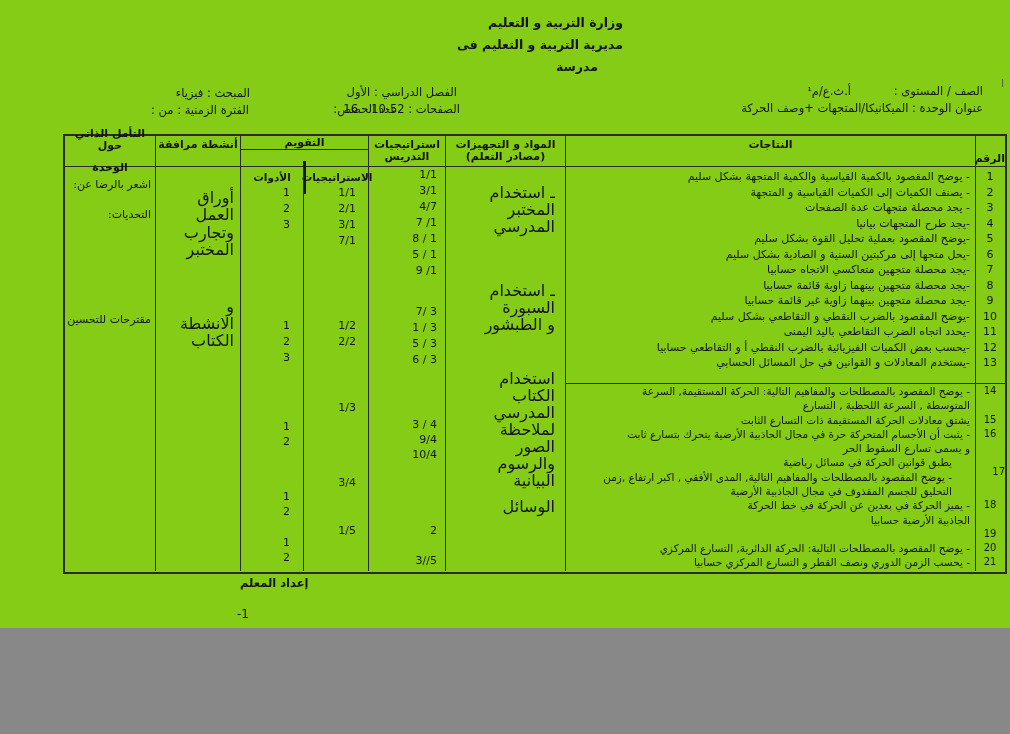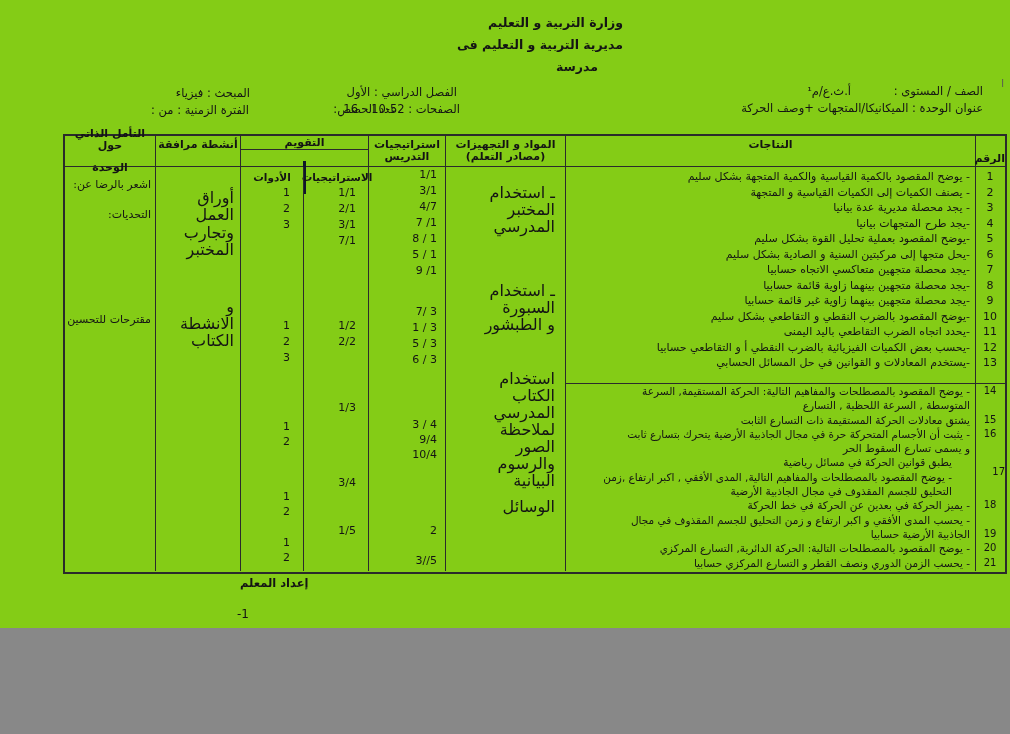--- a/index.html
+++ b/index.html
@@ -233,21 +233,21 @@
             </div>
           <div class="orow">
               <div class="onum">2</div>
               <div class="otext">
                 <div>- يصنف الكميات إلى الكميات القياسية و المتجهة</div>
               </div>
             </div>
           <div class="orow">
               <div class="onum">3</div>
               <div class="otext">
-                <div>- يجد محصلة مديرية عدة بيانيا</div>
+                <div>- يجد محصلة متجهات عدة الصفحات</div>
               </div>
             </div>
           <div class="orow">
               <div class="onum">4</div>
               <div class="otext">
                 <div>-يجد طرح المتجهات بيانيا</div>
               </div>
             </div>
           <div class="orow">
               <div class="onum">5</div>
@@ -335,21 +335,20 @@
             </div>
           <div class="orow">
               <div class="onum">18</div>
               <div class="otext">
                 <div>- يميز الحركة في بعدين عن الحركة في خط الحركة</div>
               </div>
             </div>
           <div class="orow">
               <div class="onum n-low">19</div>
               <div class="otext">
-                <div>- يحسب المدى الأفقي و اكبر ارتفاع و زمن التحليق للجسم المقذوف  في مجال</div>
                 <div>الجاذبية الأرضية حسابيا</div>
               </div>
             </div>
           <div class="orow">
               <div class="onum">20</div>
               <div class="otext">
                 <div>- يوضح المقصود بالمصطلحات التالية: الحركة الدائرية, التسارع المركزي</div>
               </div>
             </div>
           <div class="orow">

